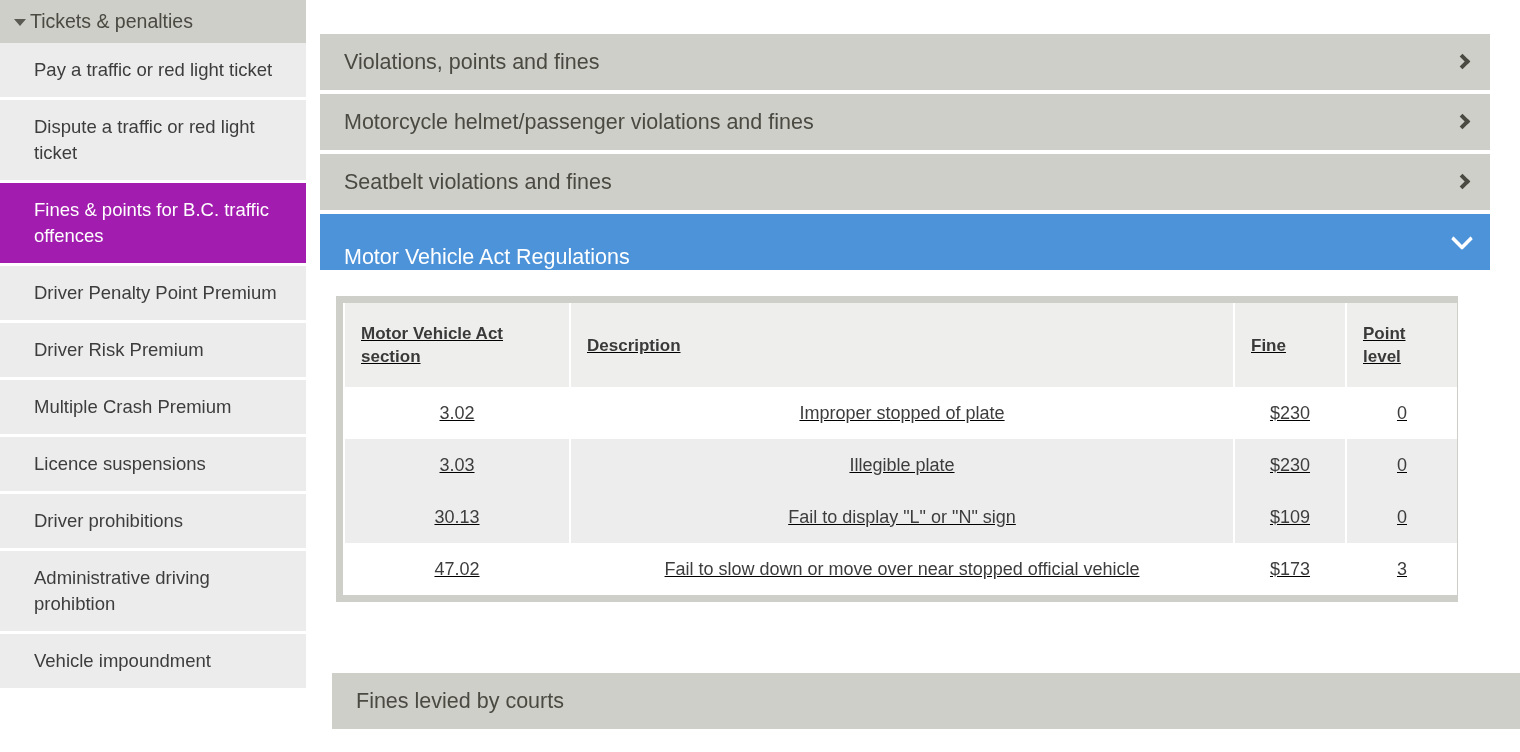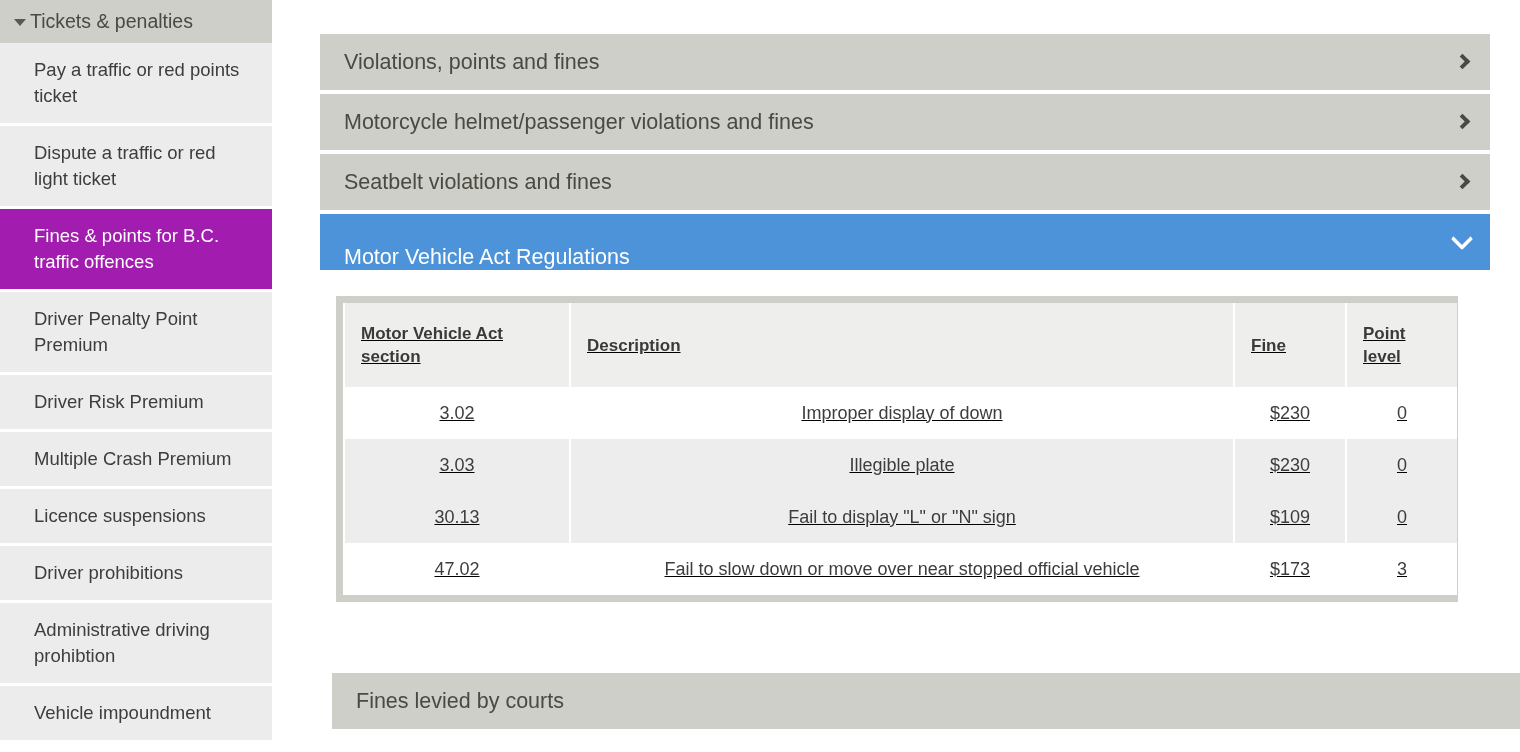--- a/index.html
+++ b/index.html
@@ -14,21 +14,21 @@
     position: relative;
     width: 1520px;
     height: 752px;
     background: #ffffff;
   }
 
   
   .sidebar {
     position: absolute;
     left: 0; top: 0;
-    width: 272px;
+    width: 306px;
     height: 752px;
     background: #ffffff;
   }
   .side-head {
     height: 43px;
     background: #cfcfc9;
     display: flex;
     align-items: center;
     padding: 0 10px 0 14px;
     color: #4a4a42;
@@ -167,21 +167,21 @@
 <body>
 
 <div class="page">
 
   <nav class="sidebar">
     <div class="side-head">
       <span class="tri"></span>
       <span class="lbl">Tickets &amp; penalties</span>
     </div>
     <div class="side-item">
-      <span>Pay a traffic or red points ticket</span>
+      <span>Pay a traffic or red light ticket</span>
     </div>
     <div class="side-item">
       <span>Dispute a traffic or red light ticket</span>
     </div>
     <div class="side-item active">
       <span>Fines &amp; points for B.C. traffic offences</span>
     </div>
     <div class="side-item">
       <span>Driver Penalty Point Premium</span>
     </div>
@@ -240,21 +240,21 @@
             <tr>
               <th>Motor Vehicle Act section</th>
               <th>Description</th>
               <th>Fine</th>
               <th>Point level</th>
             </tr>
           </thead>
           <tbody>
             <tr>
               <td>3.02</td>
-              <td>Improper display of down</td>
+              <td>Improper stopped of plate</td>
               <td>$230</td>
               <td>0</td>
             </tr>
             <tr class="alt">
               <td>3.03</td>
               <td>Illegible plate</td>
               <td>$230</td>
               <td>0</td>
             </tr>
             <tr class="alt">

